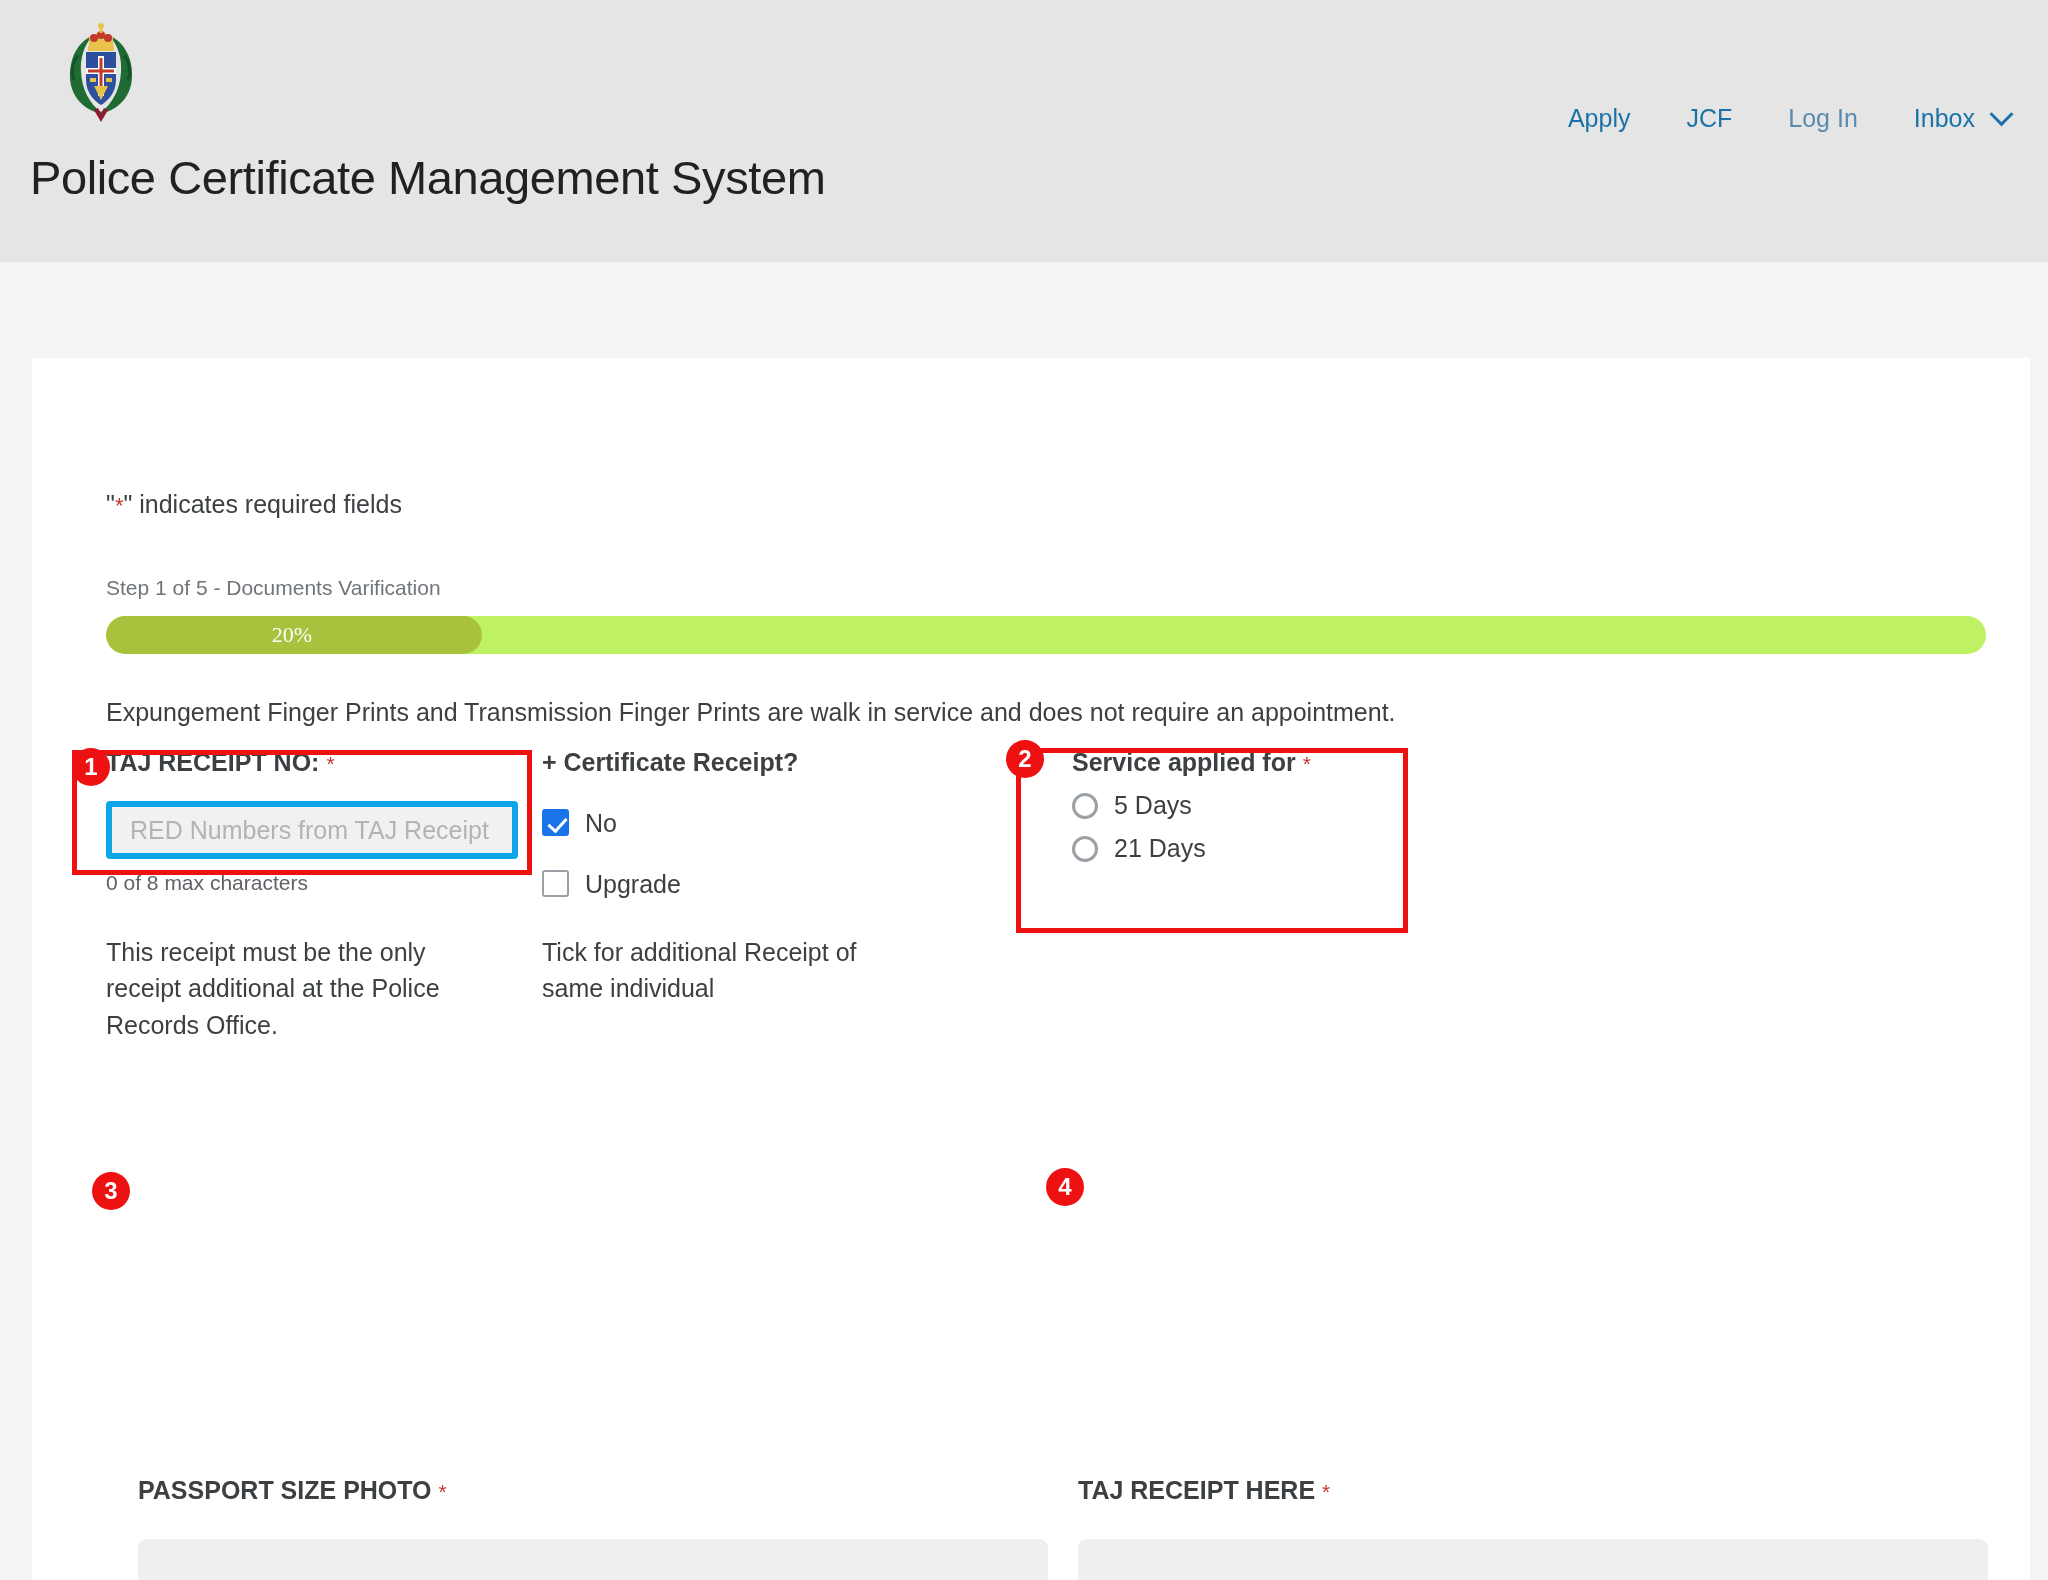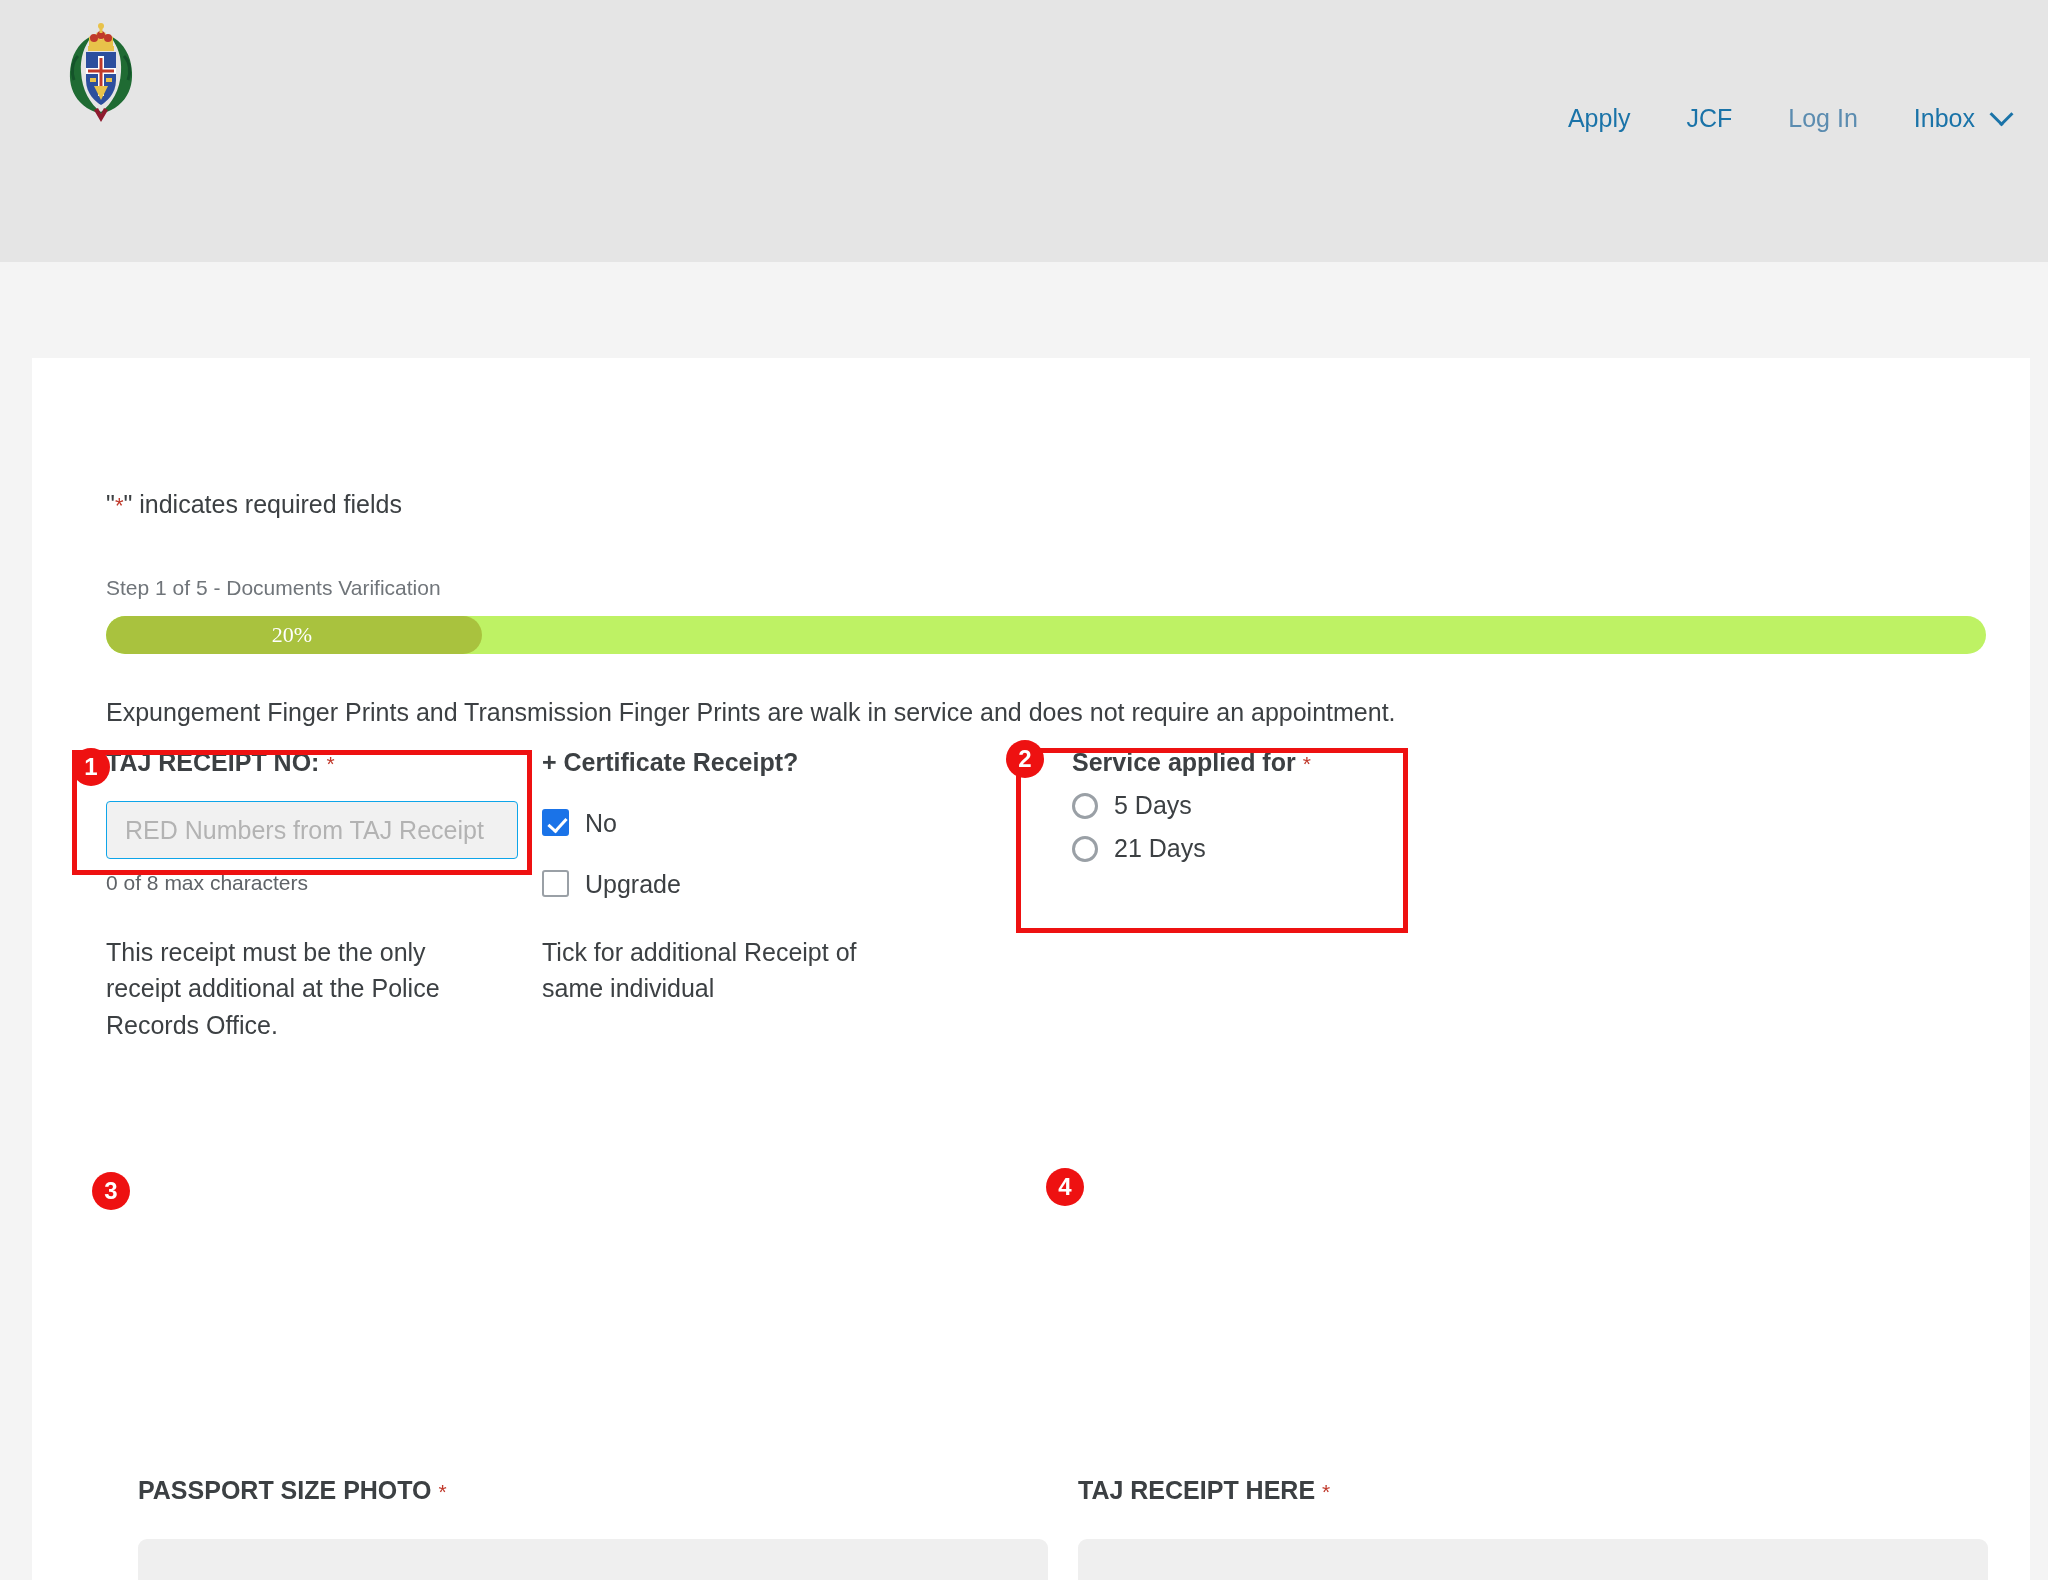--- a/index.html
+++ b/index.html
@@ -133,21 +133,21 @@
     white-space: nowrap;
   }
   .field-label .ast { color: #c0392b; font-size: 21px; font-weight: normal; }
 
   .taj-input {
     display: block;
     margin-top: 24px;
     width: 412px;
     height: 58px;
     background: #f1f1f1;
-    border: 1px solid #0ea5e9;
+    border: 6px solid #0ea5e9;
     border-radius: 4px;
     padding: 0 18px;
     font-size: 25px;
     font-family: "Liberation Sans", sans-serif;
     color: #3c4043;
     outline: none;
   }
   .taj-input::placeholder { color: #b3b3b3; }
 
   .char-count {
@@ -284,20 +284,21 @@
     <rect x="41.5" y="6" width="3" height="9" fill="#e8c24a"></rect>
 
     <path d="M28 34 L58 34 L58 62 C58 76 48 84 43 87 C38 84 28 76 28 62 Z" fill="#2c4f9e"></path>
     <path d="M40 38 L46 38 L46 50 L58 50 L58 56 L46 56 L46 78 L40 78 L40 56 L28 56 L28 50 L40 50 Z" fill="#ffffff"></path>
     <path d="M41.5 40 L44.5 40 L44.5 51.5 L56 51.5 L56 54.5 L44.5 54.5 L44.5 76 L41.5 76 L41.5 54.5 L30 54.5 L30 51.5 L41.5 51.5 Z" fill="#c0392b"></path>
     <path d="M32 60 L38 60 L38 64 L32 64 Z" fill="#e8c24a"></path>
     <path d="M48 60 L54 60 L54 64 L48 64 Z" fill="#e8c24a"></path>
     <path d="M36 68 L50 68 L43 82 Z" fill="#e8c24a"></path>
   </svg>
 
+  <div class="site-title">Police Certificate Management System</div>
 
   <nav class="main-nav">
     <a class="nav-link">Apply</a>
     <a class="nav-link">JCF</a>
     <a class="nav-link muted">Log In</a>
     <span class="nav-inbox">
       <span class="nav-link">Inbox</span>
       <span class="chev"></span>
     </span>
   </nav>

